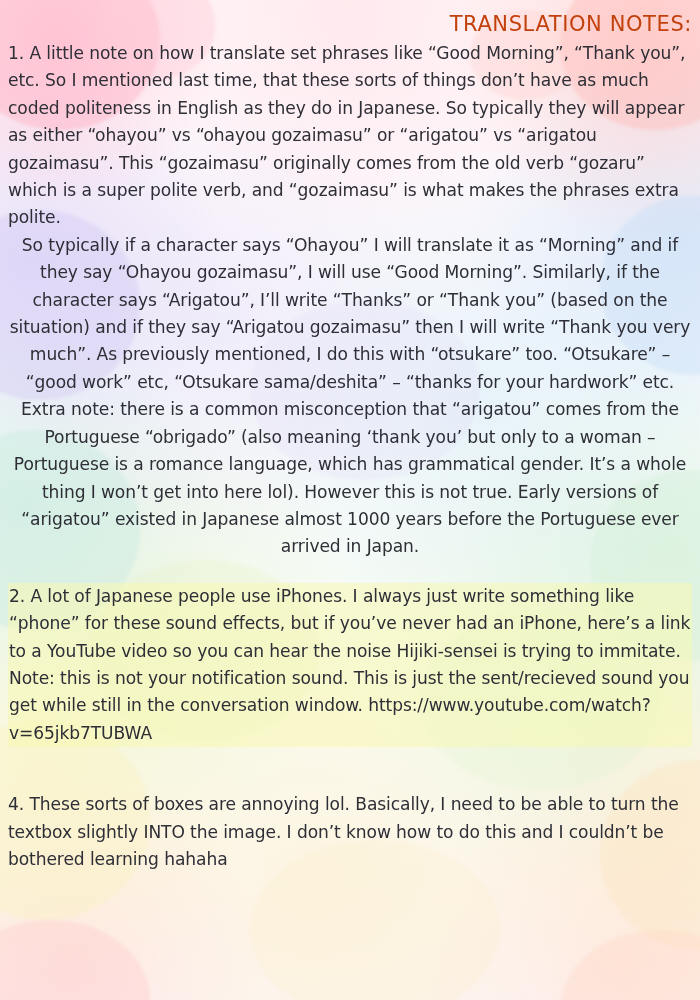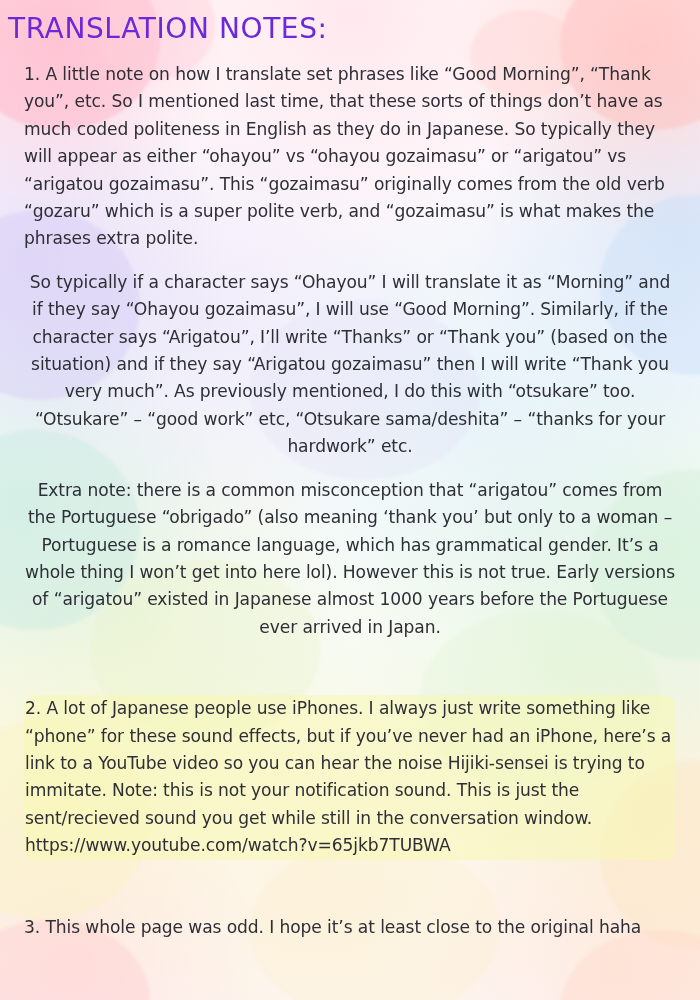--- a/index.html
+++ b/index.html
@@ -52,44 +52,44 @@
     filter: blur(1.5px);
   }
   
   .content {
     position: relative;
     padding: 6px 8px 0 8px;
     color: #2b2b33;
   }
   h1.title {
     font-family: "DejaVu Sans", sans-serif;
-    font-size: 28px;
+    font-size: 21px;
     font-weight: 400;
     letter-spacing: 0.6px;
-    text-align: left;
+    text-align: right;
     margin: 6px 0 4px 0;
-    color: #6d28d9;
+    color: #c2410c;
   }
   p.para {
     font-size: 17.1px;
     line-height: 27.4px;
-    margin: 16px;
+    margin: 0;
     letter-spacing: -0.1px;
     color: #2e2e36;
   }
   p.para + p.para {
     margin-top: 0;
     text-align: center;
   }
   .gap {
     height: 22px;
   }
   .hl {
     background: rgba(248, 247, 178, 0.55);
-    border-radius: 12px;
+    border-radius: 2px;
     padding: 0 1px;
   }
 </style>
 </head>
 <body>
 
 <div id="page">
 
   <div class="bg-layer bg-base"></div>
   <div class="bg-layer">
@@ -118,22 +118,22 @@
     <p class="para">1. A little note on how I translate set phrases like “Good Morning”, “Thank you”, etc. So I mentioned last time, that these sorts of things don’t have as much coded politeness in English as they do in Japanese. So typically they will appear as either “ohayou” vs “ohayou gozaimasu” or “arigatou” vs “arigatou gozaimasu”. This “gozaimasu” originally comes from the old verb “gozaru” which is a super polite verb, and “gozaimasu” is what makes the phrases extra polite.</p>
     <p class="para">So typically if a character says “Ohayou” I will translate it as “Morning” and if they say “Ohayou gozaimasu”, I will use “Good Morning”. Similarly, if the character says “Arigatou”, I’ll write “Thanks” or “Thank you” (based on the situation) and if they say “Arigatou gozaimasu” then I will write “Thank you very much”. As previously mentioned, I do this with “otsukare” too. “Otsukare” – “good work” etc, “Otsukare sama/deshita” – “thanks for your hardwork” etc.</p>
     <p class="para">Extra note: there is a common misconception that “arigatou” comes from the Portuguese “obrigado” (also meaning ‘thank you’ but only to a woman – Portuguese is a romance language, which has grammatical gender. It’s a whole thing I won’t get into here lol). However this is not true. Early versions of “arigatou” existed in Japanese almost 1000 years before the Portuguese ever arrived in Japan.</p>
 
     <div class="gap"></div>
 
     <p class="para hl">2. A lot of Japanese people use iPhones. I always just write something like “phone” for these sound effects, but if you’ve never had an iPhone, here’s a link to a YouTube video so you can hear the noise Hijiki-sensei is trying to immitate. Note: this is not your notification sound. This is just the sent/recieved sound you get while still in the conversation window. https://www.youtube.com/watch?v=65jkb7TUBWA</p>
 
     <div class="gap"></div>
 
-    <p class="para">3. This whole page was odd. I hope it’s at least close to the original haha</p>
 
     <div class="gap"></div>
 
+    <p class="para">4. These sorts of boxes are annoying lol. Basically, I need to be able to turn the textbox slightly INTO the image. I don’t know how to do this and I couldn’t be bothered learning hahaha</p>
 
     <div class="gap"></div>
 
 
   </div>
 </div>
 
 </body></html>

